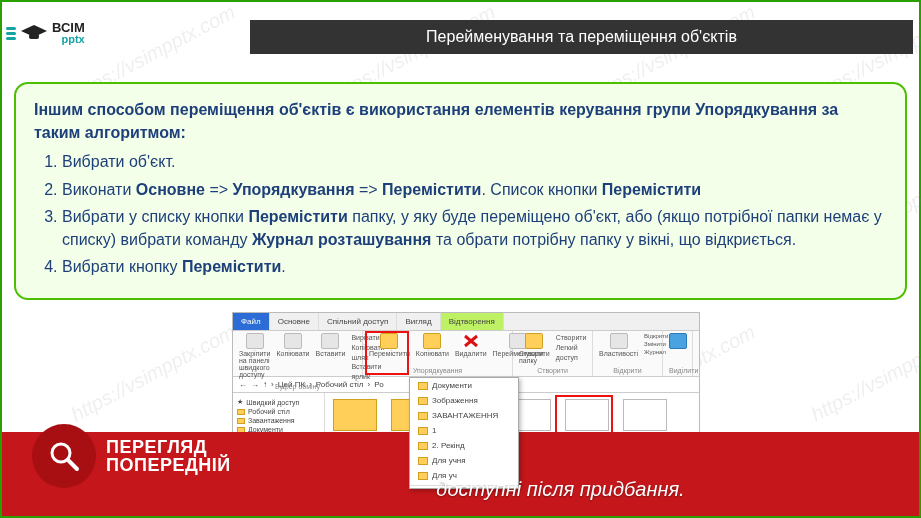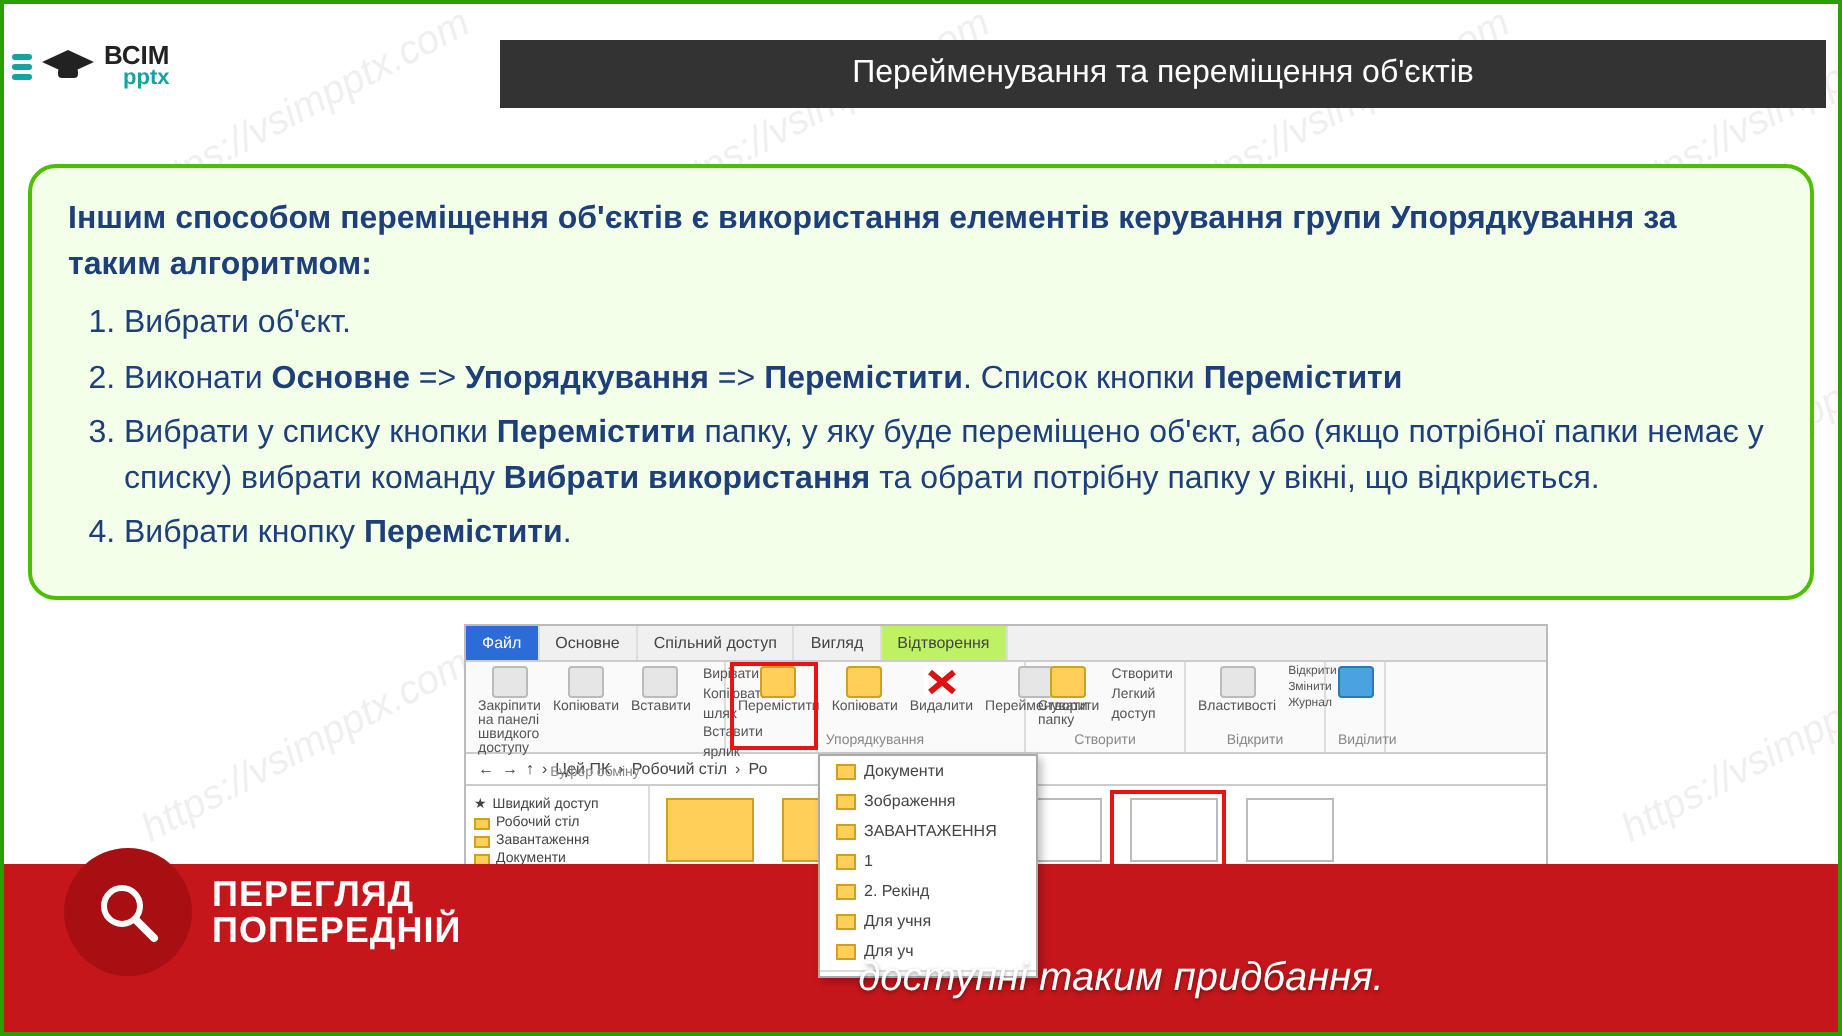--- a/index.html
+++ b/index.html
@@ -13,21 +13,21 @@
   .logo-text { font-size: 13px; font-weight: bold; line-height: 1; }
   .logo-text .l1 { color: #222; }
   .logo-text .l2 { color: #14a2a2; font-size: 11px; text-align: right; }
   .date-badge { position: absolute; top: -2px; left: 118px; width: 120px; height: 62px; background: #14a2a2; border: 2px solid #0d7d7d; border-radius: 6px; color: #fff; text-align: center; font-size: 15px; font-weight: bold; display: flex; flex-direction: column; justify-content: center; }
   .title-bar { position: absolute; top: 18px; left: 248px; right: 6px; height: 34px; background: #333; color: #fff; font-weight: normal; font-size: 16px; display: flex; align-items: center; justify-content: center; }
   .content-box { position: absolute; top: 80px; left: 12px; right: 12px; background: #f4ffe9; border: 2px solid #4bbf00; border-radius: 14px; padding: 14px 18px 16px 18px; color: #1d3f7a; font-size: 16px; line-height: 1.45; }
   .content-box .intro { font-weight: bold; margin-bottom: 6px; }
   .content-box ol { list-style: decimal; padding-left: 28px; }
   .content-box ol li { margin-bottom: 4px; }
   .content-box b { font-weight: bold; }
-  .explorer { position: absolute; top: 310px; left: 230px; width: 542px; height: 172px; background: #fff; border: 1px solid #bbb; font-size: 8px; color: #444; }
+  .explorer { position: absolute; top: 310px; left: 230px; width: 468px; height: 172px; background: #fff; border: 1px solid #bbb; font-size: 8px; color: #444; }
   .ex-tabs { height: 18px; background: #f0f0f0; border-bottom: 1px solid #ccc; display: flex; align-items: stretch; font-size: 8px; }
   .ex-tab { padding: 2px 8px; border-right: 1px solid #ddd; display: flex; align-items: center; }
   .ex-tab.active { background: #2c6cd6; color: #fff; }
   .ex-ribbon { height: 46px; background: #fafafa; border-bottom: 1px solid #ccc; display: flex; position: relative; }
   .rgroup { border-right: 1px solid #ddd; padding: 2px 6px; display: flex; flex-direction: column; justify-content: space-between; }
   .rgroup .icons { display: flex; gap: 6px; align-items: flex-start; }
   .rbtn { display: flex; flex-direction: column; align-items: center; font-size: 7px; color: #555; gap: 1px; }
   .rbtn .ic { width: 18px; height: 16px; background: #ffcf5a; border: 1px solid #d0a020; border-radius: 2px; }
   .rbtn .ic.gray { background: #e6e6e6; border-color: #bbb; }
   .rbtn .ic.del { background: #fff; border: none; }
@@ -92,21 +92,21 @@
   <div class="title-bar">Перейменування та переміщення об'єктів</div>
 
   <div class="content-box">
     <div class="intro">Іншим способом переміщення об'єктів є використання елементів керування групи Упорядкування за таким алгоритмом:</div>
     <ol>
       <li><span>Вибрати об'єкт.</span></li>
       <li>
         <span>Виконати </span><b>Основне</b><span> =&gt; </span><b>Упорядкування</b><span> =&gt; </span><b>Перемістити</b><span>. Список кнопки </span><b>Перемістити</b>
       </li>
       <li>
-        <span>Вибрати у списку кнопки </span><b>Перемістити</b><span> папку, у яку буде переміщено об'єкт, або (якщо потрібної папки немає у списку) вибрати команду </span><b>Вибрати використання</b><span> та обрати потрібну папку у вікні, що відкриється.</span>
+        <span>Вибрати у списку кнопки </span><b>Перемістити</b><span> папку, у яку буде переміщено об'єкт, або (якщо потрібної папки немає у списку) вибрати команду </span><b>Журнал розташування</b><span> та обрати потрібну папку у вікні, що відкриється.</span>
       </li>
       <li>
         <span>Вибрати кнопку </span><b>Перемістити</b><span>.</span>
       </li>
     </ol>
   </div>
 
   <div class="explorer">
     <div class="ex-tabs">
       <div class="ex-tab active">Файл</div>
@@ -307,16 +307,16 @@
         <line x1="22" y1="22" x2="31" y2="31" stroke="#fff" stroke-width="4" stroke-linecap="round"></line>
       </svg>
     </div>
     <div class="preview-text">
       <div>ПЕРЕГЛЯД</div>
       <div>ПОПЕРЕДНІЙ</div>
     </div>
   </div>
 
   <div class="overlay-msg">
-    <div>доступні таким придбання.</div>
+    <div>доступні після придбання.</div>
   </div>
 
 </div>
 
 </body></html>

